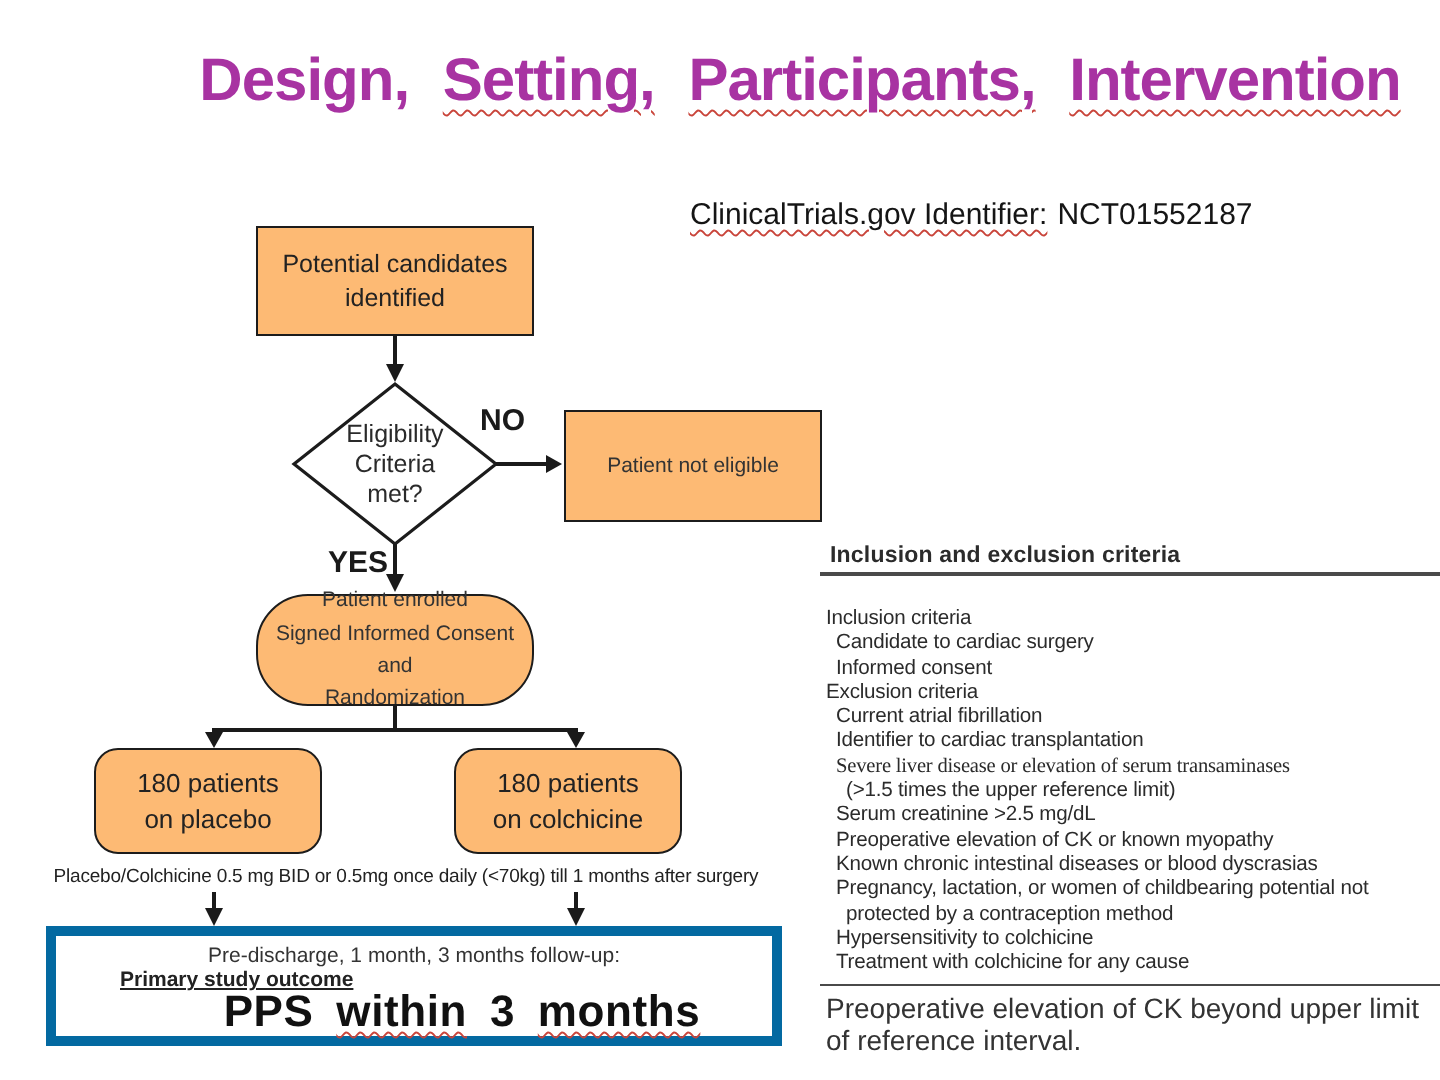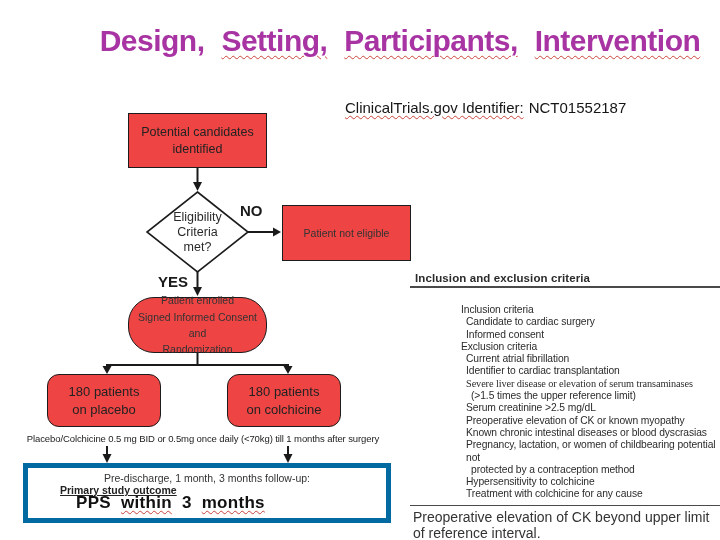--- a/index.html
+++ b/index.html
@@ -21,61 +21,61 @@
     text-decoration-line:underline;text-decoration-style:wavy;
     text-decoration-color:#c9443a;text-decoration-thickness:1px;text-underline-offset:2px;
   }
   
   .subtitle{position:absolute;left:345px;top:99px;font-size:15px;color:#151515;}
   .subtitle .val{margin-left:5px;}
   
   .overlay{position:absolute;left:0;top:0;width:720px;height:540px;pointer-events:none;}
   
   .fbox{
-    position:absolute;background:#ef4444;border:1.5px solid #1c1c1c;
+    position:absolute;background:#fdba74;border:1.5px solid #1c1c1c;
     display:flex;align-items:center;justify-content:center;text-align:center;
     white-space:pre-line;line-height:1.35;color:#222;
   }
   .b-candidates{left:128px;top:113px;width:137px;height:53px;font-size:12.5px;}
   .b-noteligible{left:282px;top:205px;width:127px;height:54px;font-size:10.5px;color:#333;}
   .b-enrolled{left:128px;top:297px;width:137px;height:54px;font-size:10.5px;line-height:1.55;color:#333;border-radius:26px;}
   .b-arm{border-radius:12px;width:112px;height:51px;top:374px;font-size:13px;}
   .b-placebo{left:47px;}
   .b-colchicine{left:227px;}
   .diamond-label{
     position:absolute;left:147px;top:192px;width:101px;height:80px;
     display:flex;align-items:center;justify-content:center;text-align:center;
     white-space:pre-line;font-size:12.5px;line-height:1.2;color:#2a2a2a;
   }
   .lbl-no{position:absolute;left:240px;top:202px;font-size:15px;font-weight:700;}
-  .lbl-yes{position:absolute;left:158px;top:273px;width:36px;text-align:left;font-size:15px;font-weight:700;}
+  .lbl-yes{position:absolute;left:158px;top:273px;width:36px;text-align:right;font-size:15px;font-weight:700;}
   .dosing{
     position:absolute;left:0;top:433px;width:406px;text-align:center;
     font-size:9.5px;letter-spacing:-0.1px;color:#222;white-space:nowrap;
   }
   
   .outcome{
     position:absolute;left:23px;top:463px;width:358px;height:50px;
     background:#fff;border:5px solid #0369a1;
   }
   .followup{text-align:center;font-size:10.5px;margin-top:4px;color:#333;}
   .primary{
     margin-left:32px;margin-top:0;font-size:10.5px;font-weight:700;
     text-decoration:underline;color:#222;
   }
   .pps{
-    padding-left:48px;margin-top:-3px;
-    font-size:17px;font-weight:700;letter-spacing:0.3px;color:#111;
+    text-align:center;padding-left:48px;margin-top:-3px;
+    font-size:22px;font-weight:700;letter-spacing:0.3px;color:#111;
   }
   .pps .tp+.tp{margin-left:5px;}
   
   .criteria{position:absolute;left:410px;top:272px;width:310px;color:#2b2b2b;}
   .c-header{font-size:11.5px;font-weight:700;padding-left:5px;letter-spacing:0.1px;}
   .c-rule{border-top:2px solid #4a4a4a;margin-top:2px;}
-  .c-rows{font-size:10.3px;line-height:12.3px;padding:16px 0 0 3px;letter-spacing:-0.1px;margin-left:48px;}
+  .c-rows{font-size:10.3px;line-height:12.3px;padding:16px 0 0 3px;letter-spacing:-0.1px;}
   .c-rule2{border-top:1.5px solid #4a4a4a;margin-top:4px;}
   .c-footnote{font-size:14px;padding:3px 0 0 3px;color:#333;}
 </style>
 </head>
 <body>
 
 <div class="slide">
 
   <div class="title">
     <span class="tp">Design,</span>

